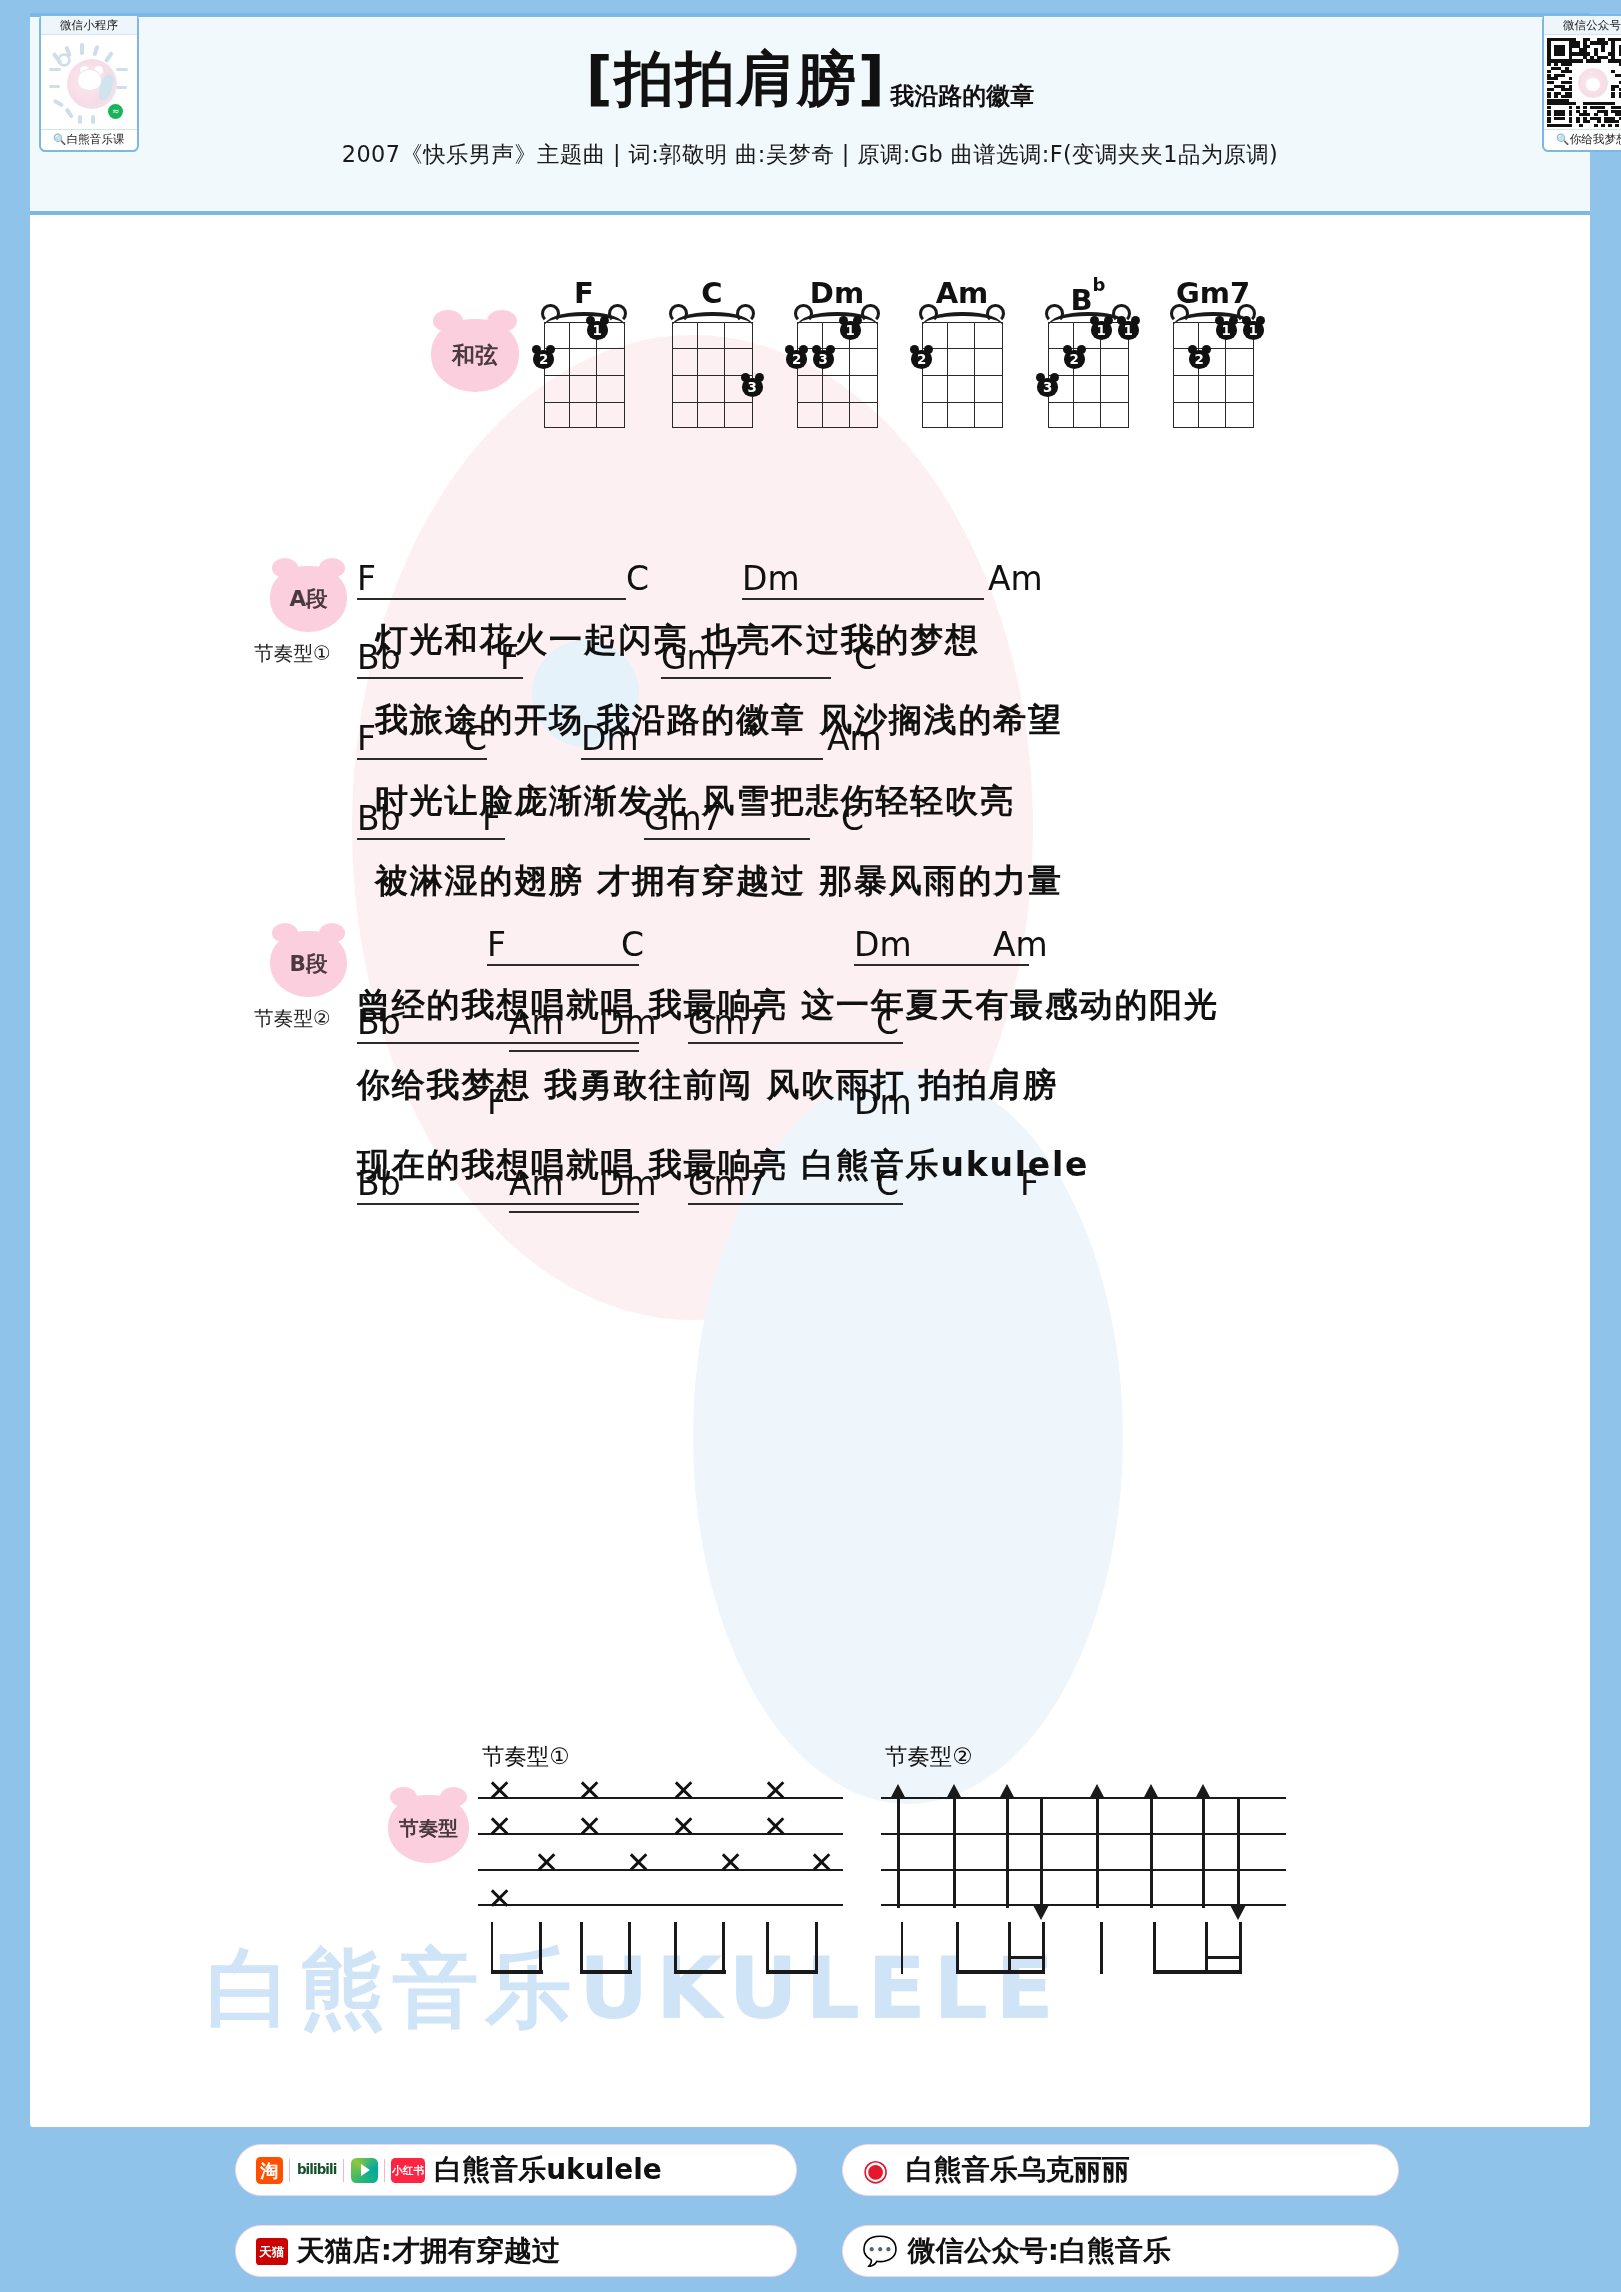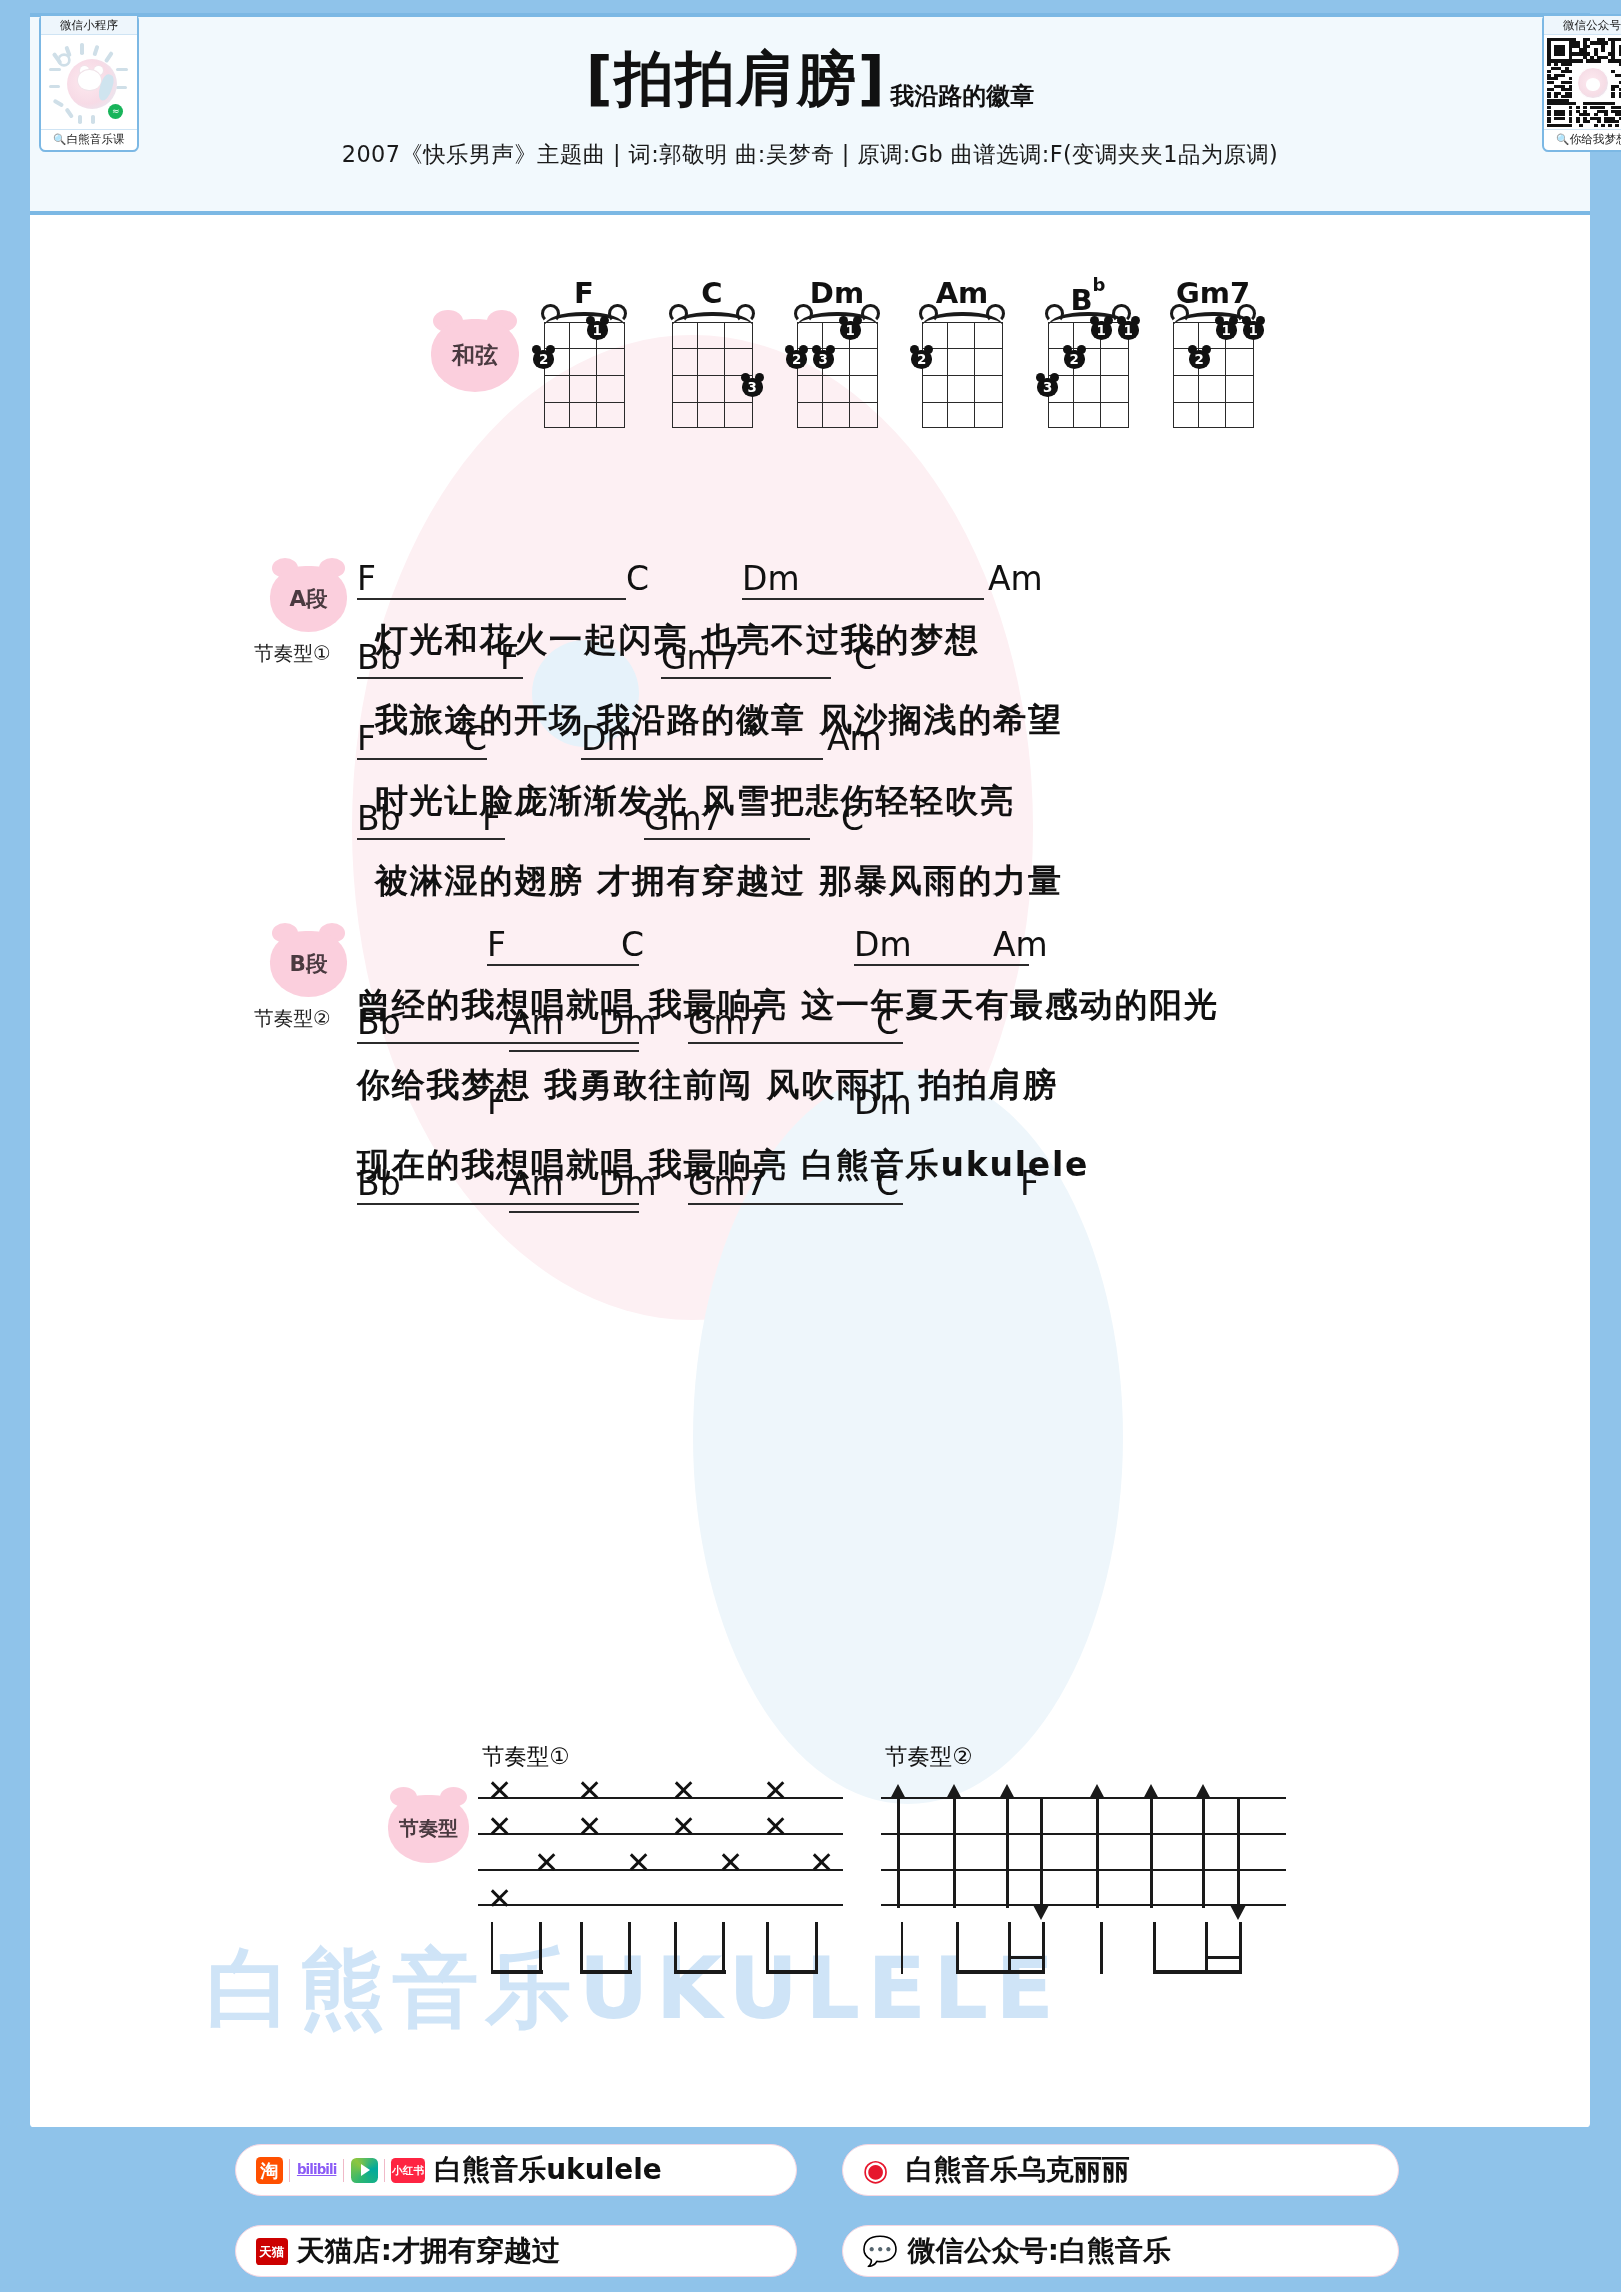--- a/index.html
+++ b/index.html
@@ -174,22 +174,22 @@
   .foot{position:absolute;left:0;top:2137px;width:1621px;height:156px;}
   .fbtn{
     position:absolute;height:52px;background:#fff;border-radius:27px;
     border:1.8px solid #f5d6e2;display:flex;align-items:center;
     padding:0 19.7px;box-sizing:border-box;white-space:nowrap;
   }
   .fbtn .txt{font-size:28px;color:#111;font-weight:bold;margin-left:9px;}
   .ico{display:inline-block;vertical-align:middle;}
   .ico-tao{width:27px;height:27px;background:#ff5000;color:#fff;border-radius:4.5px;font-size:18px;
     line-height:27px;text-align:center;font-weight:bold;}
-  .ico-bili{width:41px;height:21.5px;color:#8b5cf6;font-size:13.4px;font-weight:bold;
-    line-height:21.5px;text-align:center;letter-spacing:-0.9px;text-decoration:underline;}
+  .ico-bili{width:41px;height:21.5px;color:#14532d;font-size:13.4px;font-weight:bold;
+    line-height:21.5px;text-align:center;letter-spacing:-0.9px;}
   .ico-play{width:27px;height:25px;border-radius:5.4px;
     background:conic-gradient(from 200deg,#2bb673,#8dc63f,#00a99d,#2bb673);
     position:relative;}
   .ico-play::after{content:"";position:absolute;left:9.9px;top:6.3px;
     border-left:9px solid #fff;border-top:6.3px solid transparent;border-bottom:6.3px solid transparent;}
   .ico-xhs{width:34px;height:25px;background:#fe2442;color:#fff;border-radius:4.5px;font-size:10.7px;
     line-height:25px;text-align:center;font-weight:bold;}
   .ico-weibo{width:34px;height:30px;color:#e6162d;font-size:29.6px;line-height:30px;}
   .ico-tmall{width:32px;height:27px;background:#cc0000;color:#fff;border-radius:3.6px;font-size:12.5px;
     line-height:27px;text-align:center;font-weight:bold;}

